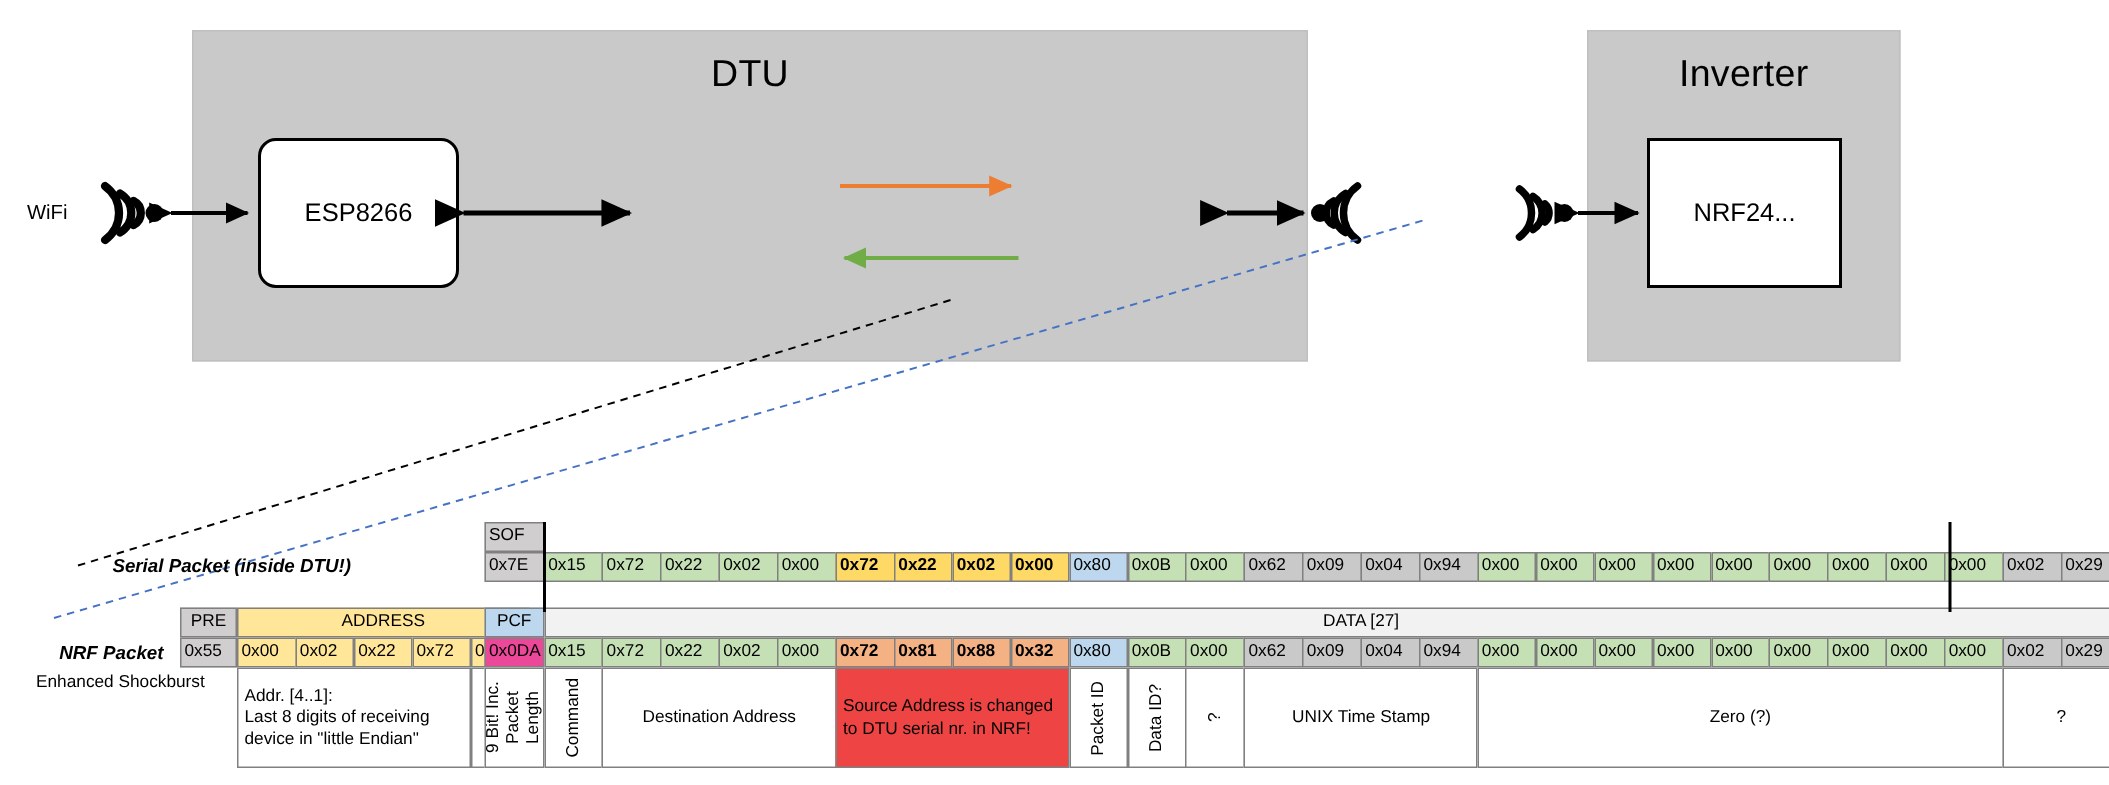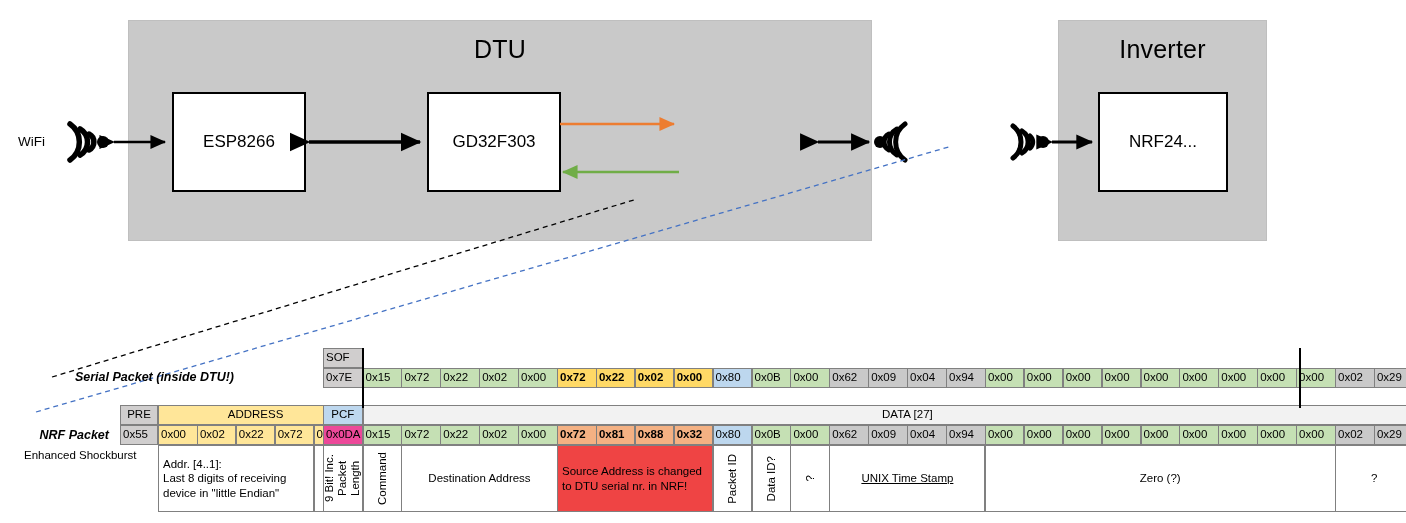--- a/index.html
+++ b/index.html
@@ -66,25 +66,22 @@
 <div id="top-diagram">
 
   <div class="enclosure" style="left:128px;top:20px;width:742px;height:219px;">
     <div class="enclosure-title">DTU</div>
   </div>
 
   <div class="enclosure" style="left:1058px;top:20px;width:207px;height:219px;">
     <div class="enclosure-title">Inverter</div>
   </div>
 
-  <div class="chip" style="left:172px;top:92px;width:130px;height:96px;">
+  <div class="chip" style="left:172px;top:92px;width:130px;height:96px;border-radius:12px;">
     <span>ESP8266</span>
-  </div>
-  <div class="chip" style="left:427px;top:92px;width:130px;height:96px;">
-    <span>GD32F303</span>
   </div>
   <div class="chip" style="left:1098px;top:92px;width:126px;height:96px;">
     <span>NRF24...</span>
   </div>
 
   <div class="wifi-label" style="left:18px;top:134px;">WiFi</div>
 
   <svg class="arrow-svg" viewBox="0 0 1406 270">
     <defs>
       <marker id="ahB" markerWidth="7" markerHeight="7" refX="5.6" refY="3.1" orient="auto">
@@ -225,19 +222,19 @@
     <div class="desc left" style="left: 557px; top: 445px; width: 156.2px; height: 67px; background: #ef4444;">Source Address is changed to DTU serial nr. in NRF!</div>
     <div class="vert" style="left: 712.6px; top: 445px; width: 39.5px; height: 67px; background: rgb(255, 255, 255);">
       <span>Packet ID</span>
     </div>
     <div class="vert" style="left: 751.5px; top: 445px; width: 39.5px; height: 67px; background: rgb(255, 255, 255);">
       <span>Data ID?</span>
     </div>
     <div class="vert" style="left: 790.4px; top: 445px; width: 39.5px; height: 67px; background: rgb(255, 255, 255);">
       <span>?</span>
     </div>
-    <div class="desc" style="left: 829.3px; top: 445px; width: 156.2px; height: 67px; background: rgb(255, 255, 255); text-decoration: underline;">UNIX Time Stamp</div>
+    <div class="desc" style="left: 829.3px; top: 445px; width: 156.2px; height: 67px; background: rgb(255, 255, 255);">UNIX Time Stamp</div>
     <div class="desc" style="left: 984.9px; top: 445px; width: 350.7px; height: 67px; background: rgb(255, 255, 255);">Zero (?)</div>
     <div class="desc" style="left: 1335px; top: 445px; width: 78.4px; height: 67px; background: rgb(255, 255, 255);">?</div>
   </div>
 
 <div class="thickline" style="left:362px;top:348px;width:1.6px;height:60px;"></div>
 <div class="thickline" style="left:1299px;top:348px;width:1.6px;height:60px;"></div>
 
 </body></html>

